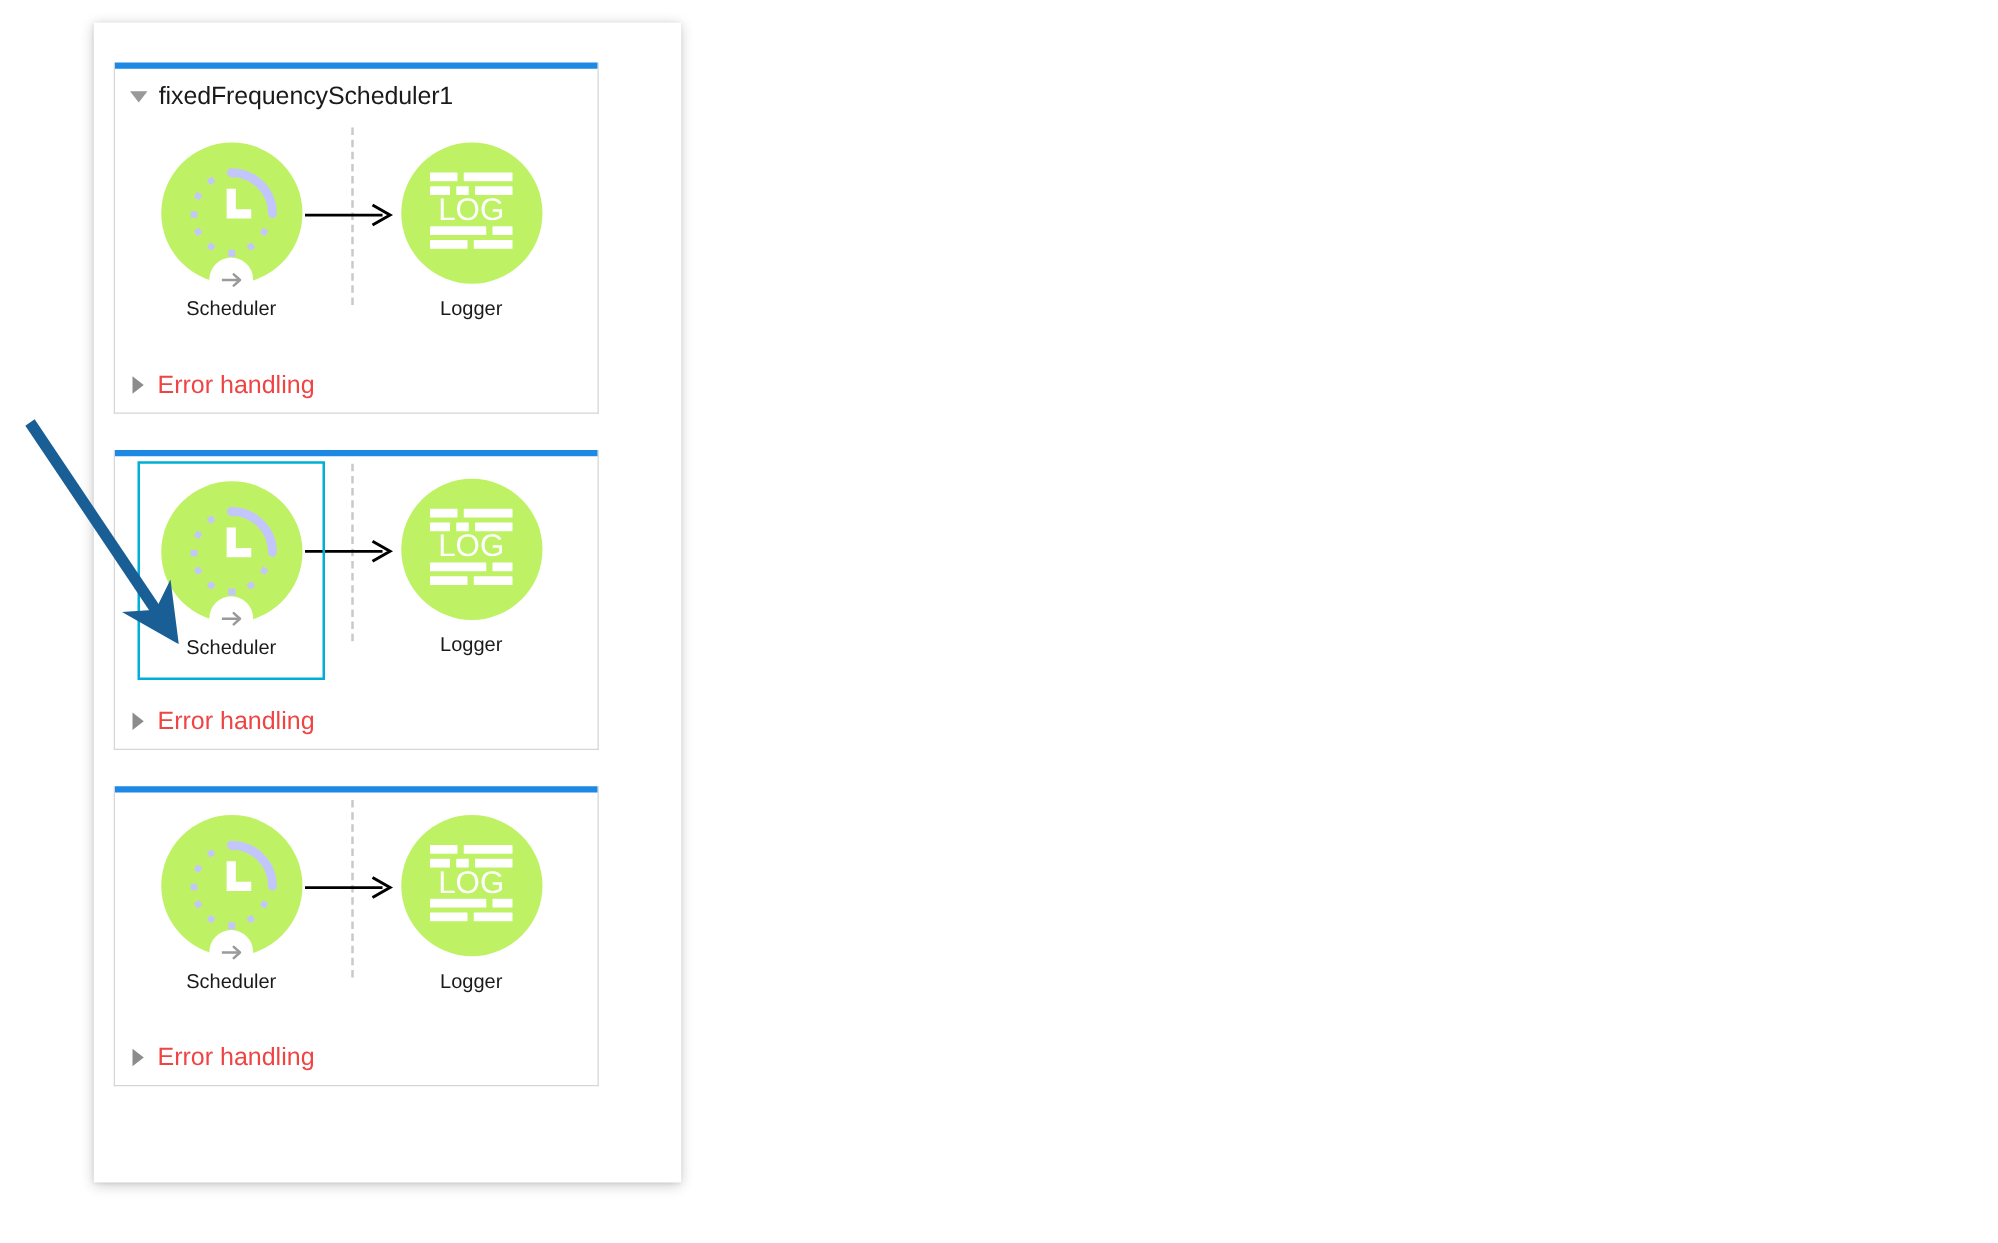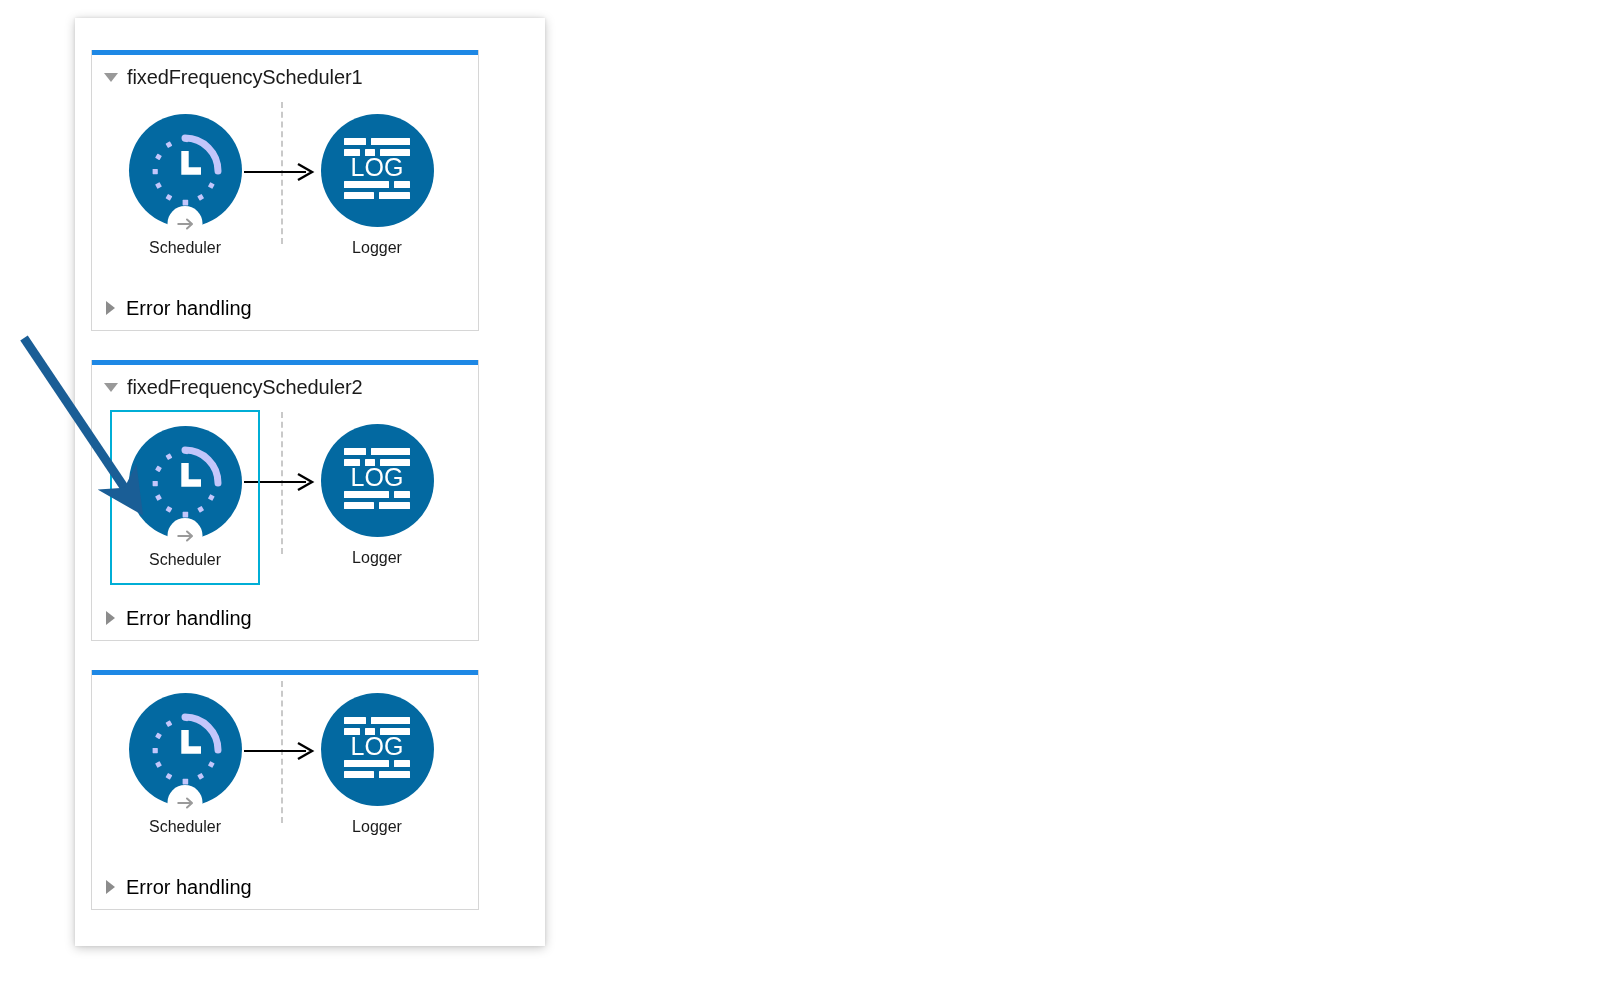--- a/index.html
+++ b/index.html
@@ -116,21 +116,21 @@
     top: 4px;
     padding-top: 14px;
     padding-bottom: 14px;
   }
 
   .node-circle {
     position: relative;
     width: 113px;
     height: 113px;
     border-radius: 50%;
-    background: #0369a1;
+    background: #bef264;
     display: flex;
     align-items: center;
     justify-content: center;
   }
 
   .node-label {
     margin-top: 12px;
     font-size: 16px;
     color: #1a1a1a;
     white-space: nowrap;
@@ -171,21 +171,21 @@
   
   .error-row {
     display: flex;
     align-items: center;
     height: 44px;
     padding-left: 12px;
     box-sizing: border-box;
   }
   .error-label {
     font-size: 20px;
-    color: #000000;
+    color: #ef4444;
     white-space: nowrap;
   }
 
   
   .annotation-arrow {
     position: absolute;
     left: 10px;
     top: 325px;
     width: 180px;
     height: 190px;
@@ -257,24 +257,20 @@
               <div class="node-label">Logger</div>
             </div>
           </div>
           <div class="error-row">
             <div class="tri tri-right"></div>
             <div class="error-label">Error handling</div>
           </div>
         </div>
         <div class="flow-card">
           <div class="card-topbar"></div>
-          <div class="card-header">
-            <div class="tri tri-down"></div>
-            <div class="card-title">fixedFrequencyScheduler2</div>
-          </div>
           <div class="node-area">
             <div class="dash-divider"></div>
             <div class="connector"><svg width="72" height="20" viewBox="0 0 72 20">
     <line x1="0" y1="10" x2="62" y2="10" stroke="#000000" stroke-width="2.2"></line>
     <polyline points="54,2 68,10 54,18" fill="none" stroke="#000000" stroke-width="2.4" stroke-linecap="butt" stroke-linejoin="miter"></polyline>
   </svg></div>
             <div class="node node-source selected">
               <div class="node-circle">
                 <svg width="74" height="74" viewBox="0 0 74 74">
     <g fill="#c3c6fb">

